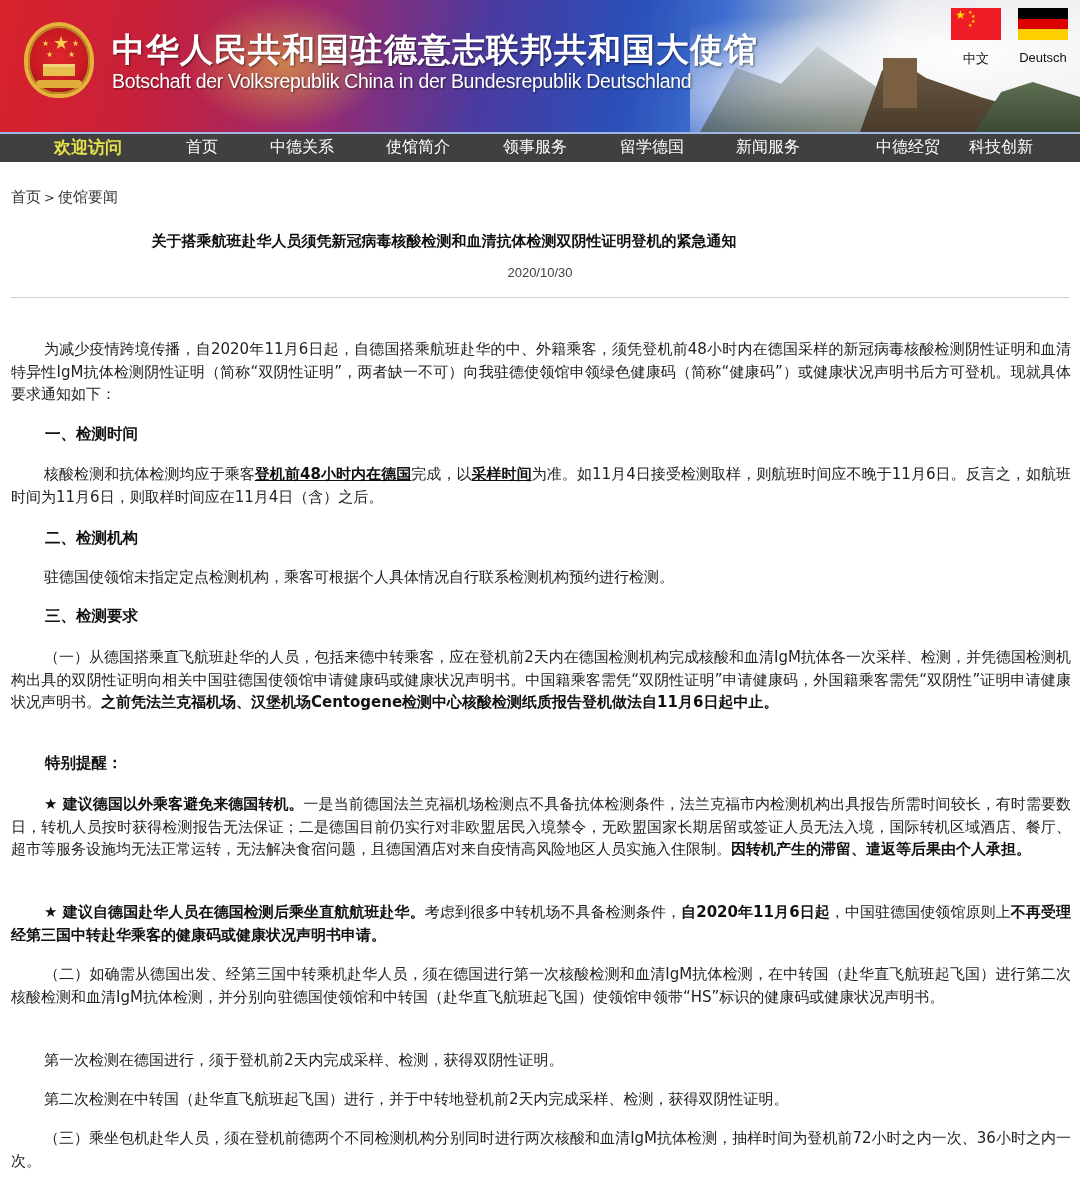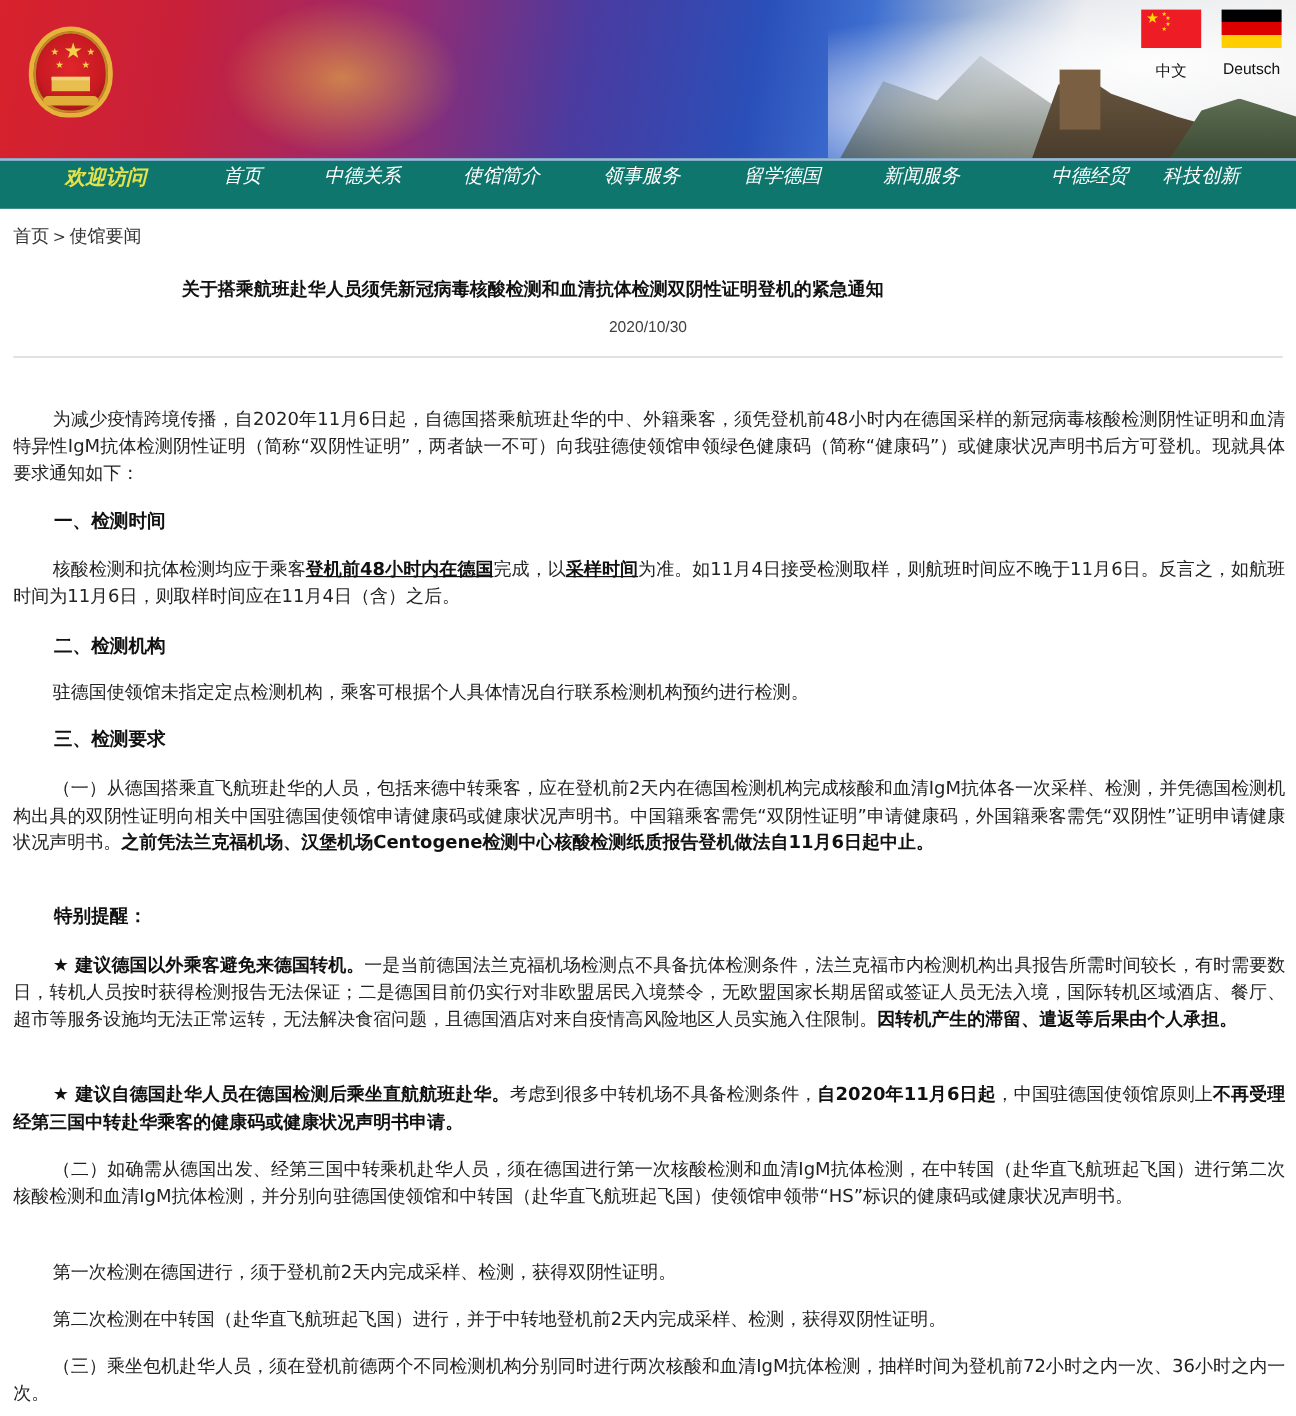--- a/index.html
+++ b/index.html
@@ -75,23 +75,23 @@
   .lang .lbl { margin-top: 10px; font-size: 13px; font-weight: normal; color: #111; font-family: "Liberation Sans", sans-serif; }
   .lang-cn { left: 946px; }
   .lang-de { left: 1013px; }
   .flag-cn { background: #ee1c25; }
   .flag-cn .s1 { position: absolute; left: 4px; top: 1px; color: #ffde00; font-size: 12px; line-height: 12px; }
   .flag-cn .s2 { position: absolute; color: #ffde00; font-size: 5px; line-height: 5px; }
   .flag-de { background: linear-gradient(180deg, #000 0 33.3%, #dd0000 33.3% 66.6%, #ffce00 66.6% 100%); }
 
   
   .nav {
-    position: absolute; left: 0; top: 132px; width: 1080px; height: 42px;
-    background: #0f766e; border-top: 2px solid #9fb7e0;
-    display: flex; align-items: center; font-style: italic;
+    position: absolute; left: 0; top: 132px; width: 1080px; height: 30px;
+    background: #404040; border-top: 2px solid #9fb7e0;
+    display: flex; align-items: center;
   }
   .nav-item {
     position: absolute; top: 3px; font-size: 16px; color: #ffffff; white-space: nowrap; cursor: pointer;
     font-family: "DejaVu Sans", sans-serif;
   }
   .nav-item.active { color: #e6e34a; font-weight: bold; font-size: 17px; top: 2px; }
 
   
   .breadcrumb { position: absolute; left: 11px; top: 188px; font-size: 15px; color: #333; white-space: nowrap; }
   .breadcrumb span { cursor: default; }
@@ -128,20 +128,22 @@
   <div class="emblem">
     <span class="star-main">★</span>
     <span class="star-s" style="left:14px;top:14px;">★</span>
     <span class="star-s" style="left:44px;top:14px;">★</span>
     <span class="star-s" style="left:18px;top:25px;">★</span>
     <span class="star-s" style="left:40px;top:25px;">★</span>
     <div class="gate"></div>
     <div class="base"></div>
   </div>
 
+  <div class="site-title-cn">中华人民共和国驻德意志联邦共和国大使馆</div>
+  <div class="site-title-de">Botschaft der Volksrepublik China in der Bundesrepublik Deutschland</div>
 
   <div class="lang lang-cn">
     <div class="flag flag-cn">
       <span class="s1">★</span>
       <span class="s2" style="left:17px;top:2px;">★</span>
       <span class="s2" style="left:20px;top:6px;">★</span>
       <span class="s2" style="left:20px;top:11px;">★</span>
       <span class="s2" style="left:17px;top:15px;">★</span>
     </div>
     <div class="lbl">中文</div>

